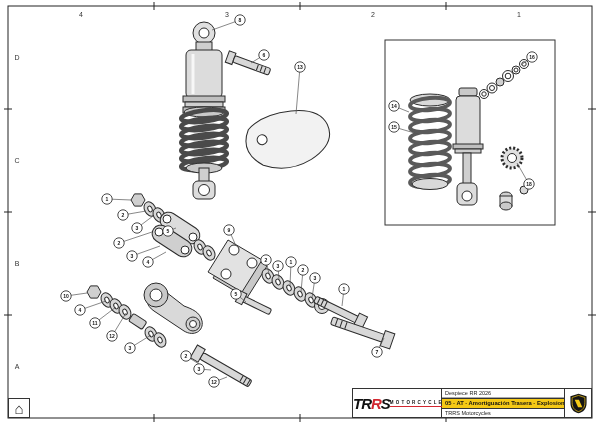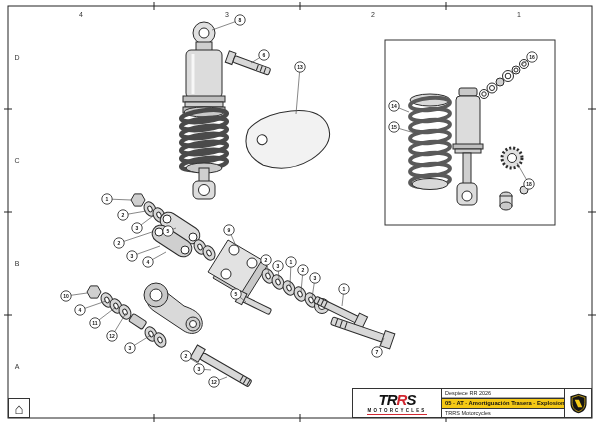--- a/index.html
+++ b/index.html
@@ -11,22 +11,22 @@
   .leader{stroke:#555;stroke-width:0.7;}
   .balloon{fill:#fff;stroke:#333;stroke-width:0.9;}
   .balloon-num{font-family:"Liberation Sans",sans-serif;font-size:5px;font-weight:bold;fill:#111;text-anchor:middle;}
 
   .home-box{position:absolute;left:8px;bottom:6px;width:22px;height:20px;border:1px solid #333;
     background:#fff;display:flex;align-items:center;justify-content:center;box-sizing:border-box;
     font-size:15px;line-height:1;color:#1a1a1a;cursor:pointer;}
 
   .title-block{position:absolute;right:8px;bottom:6px;width:240px;height:30px;border:1px solid #333;
     background:#fff;display:flex;align-items:stretch;box-sizing:border-box;}
-  .tb-logo{width:88px;border-right:1px solid #333;display:flex;flex-direction:column;
-    align-items:center;justify-content:center;}
+  .tb-logo{width:88px;border-right:1px solid #333;display:flex;flex-direction:row;
+    align-items:center;}
   .wordmark{font-style:italic;font-weight:bold;font-size:15px;letter-spacing:-1px;line-height:1;color:#111;}
   .wordmark .red{color:var(--accent-red,#d22730);}
   .subtitle{font-size:4.5px;font-weight:bold;letter-spacing:2.2px;color:#111;margin-top:1px;
     border-bottom:1.5px solid var(--accent-red,#d22730);padding-bottom:1px;}
   .tb-rows{flex:1;display:flex;flex-direction:column;min-width:0;}
   .tb-row{flex:1;display:flex;align-items:center;padding:0 3px;white-space:nowrap;overflow:hidden;
     font-size:5.5px;color:#222;border-bottom:1px solid #aaa;}
   .tb-row:last-child{border-bottom:none;}
   .tb-row.section{background:var(--highlight,#f5c916);font-weight:bold;color:#111;font-size:5.8px;
     border-top:1px solid #333;border-bottom:1px solid #333;}

